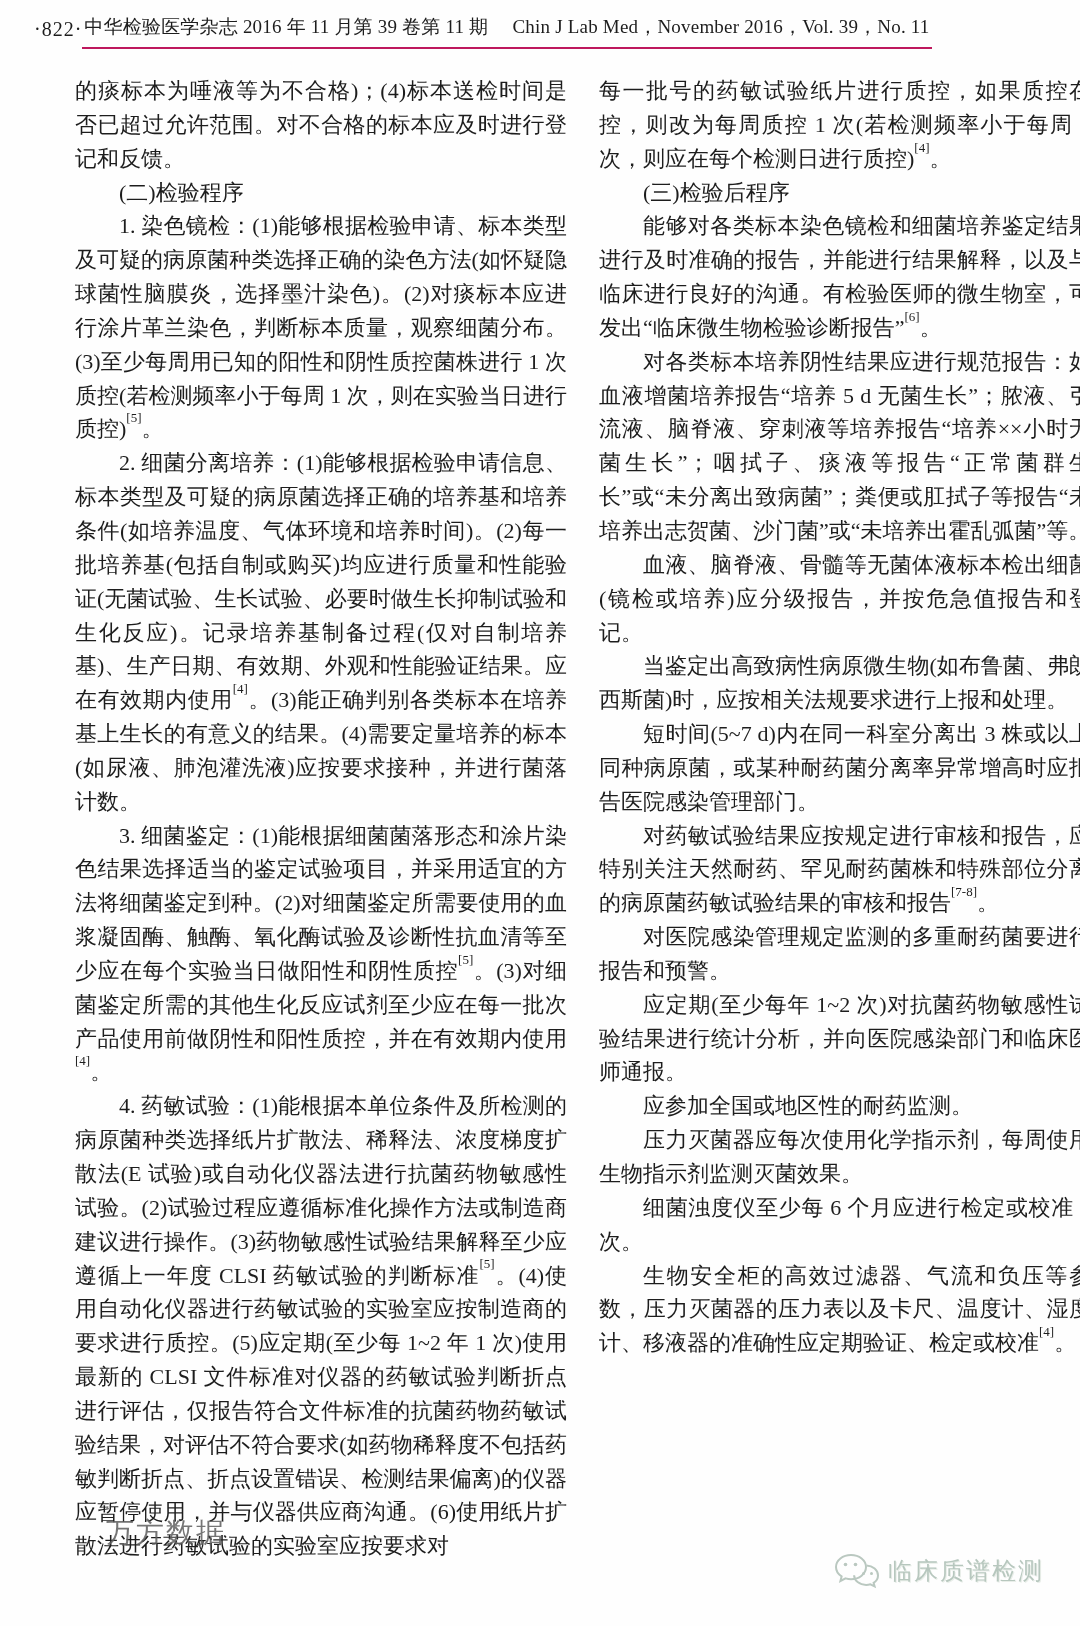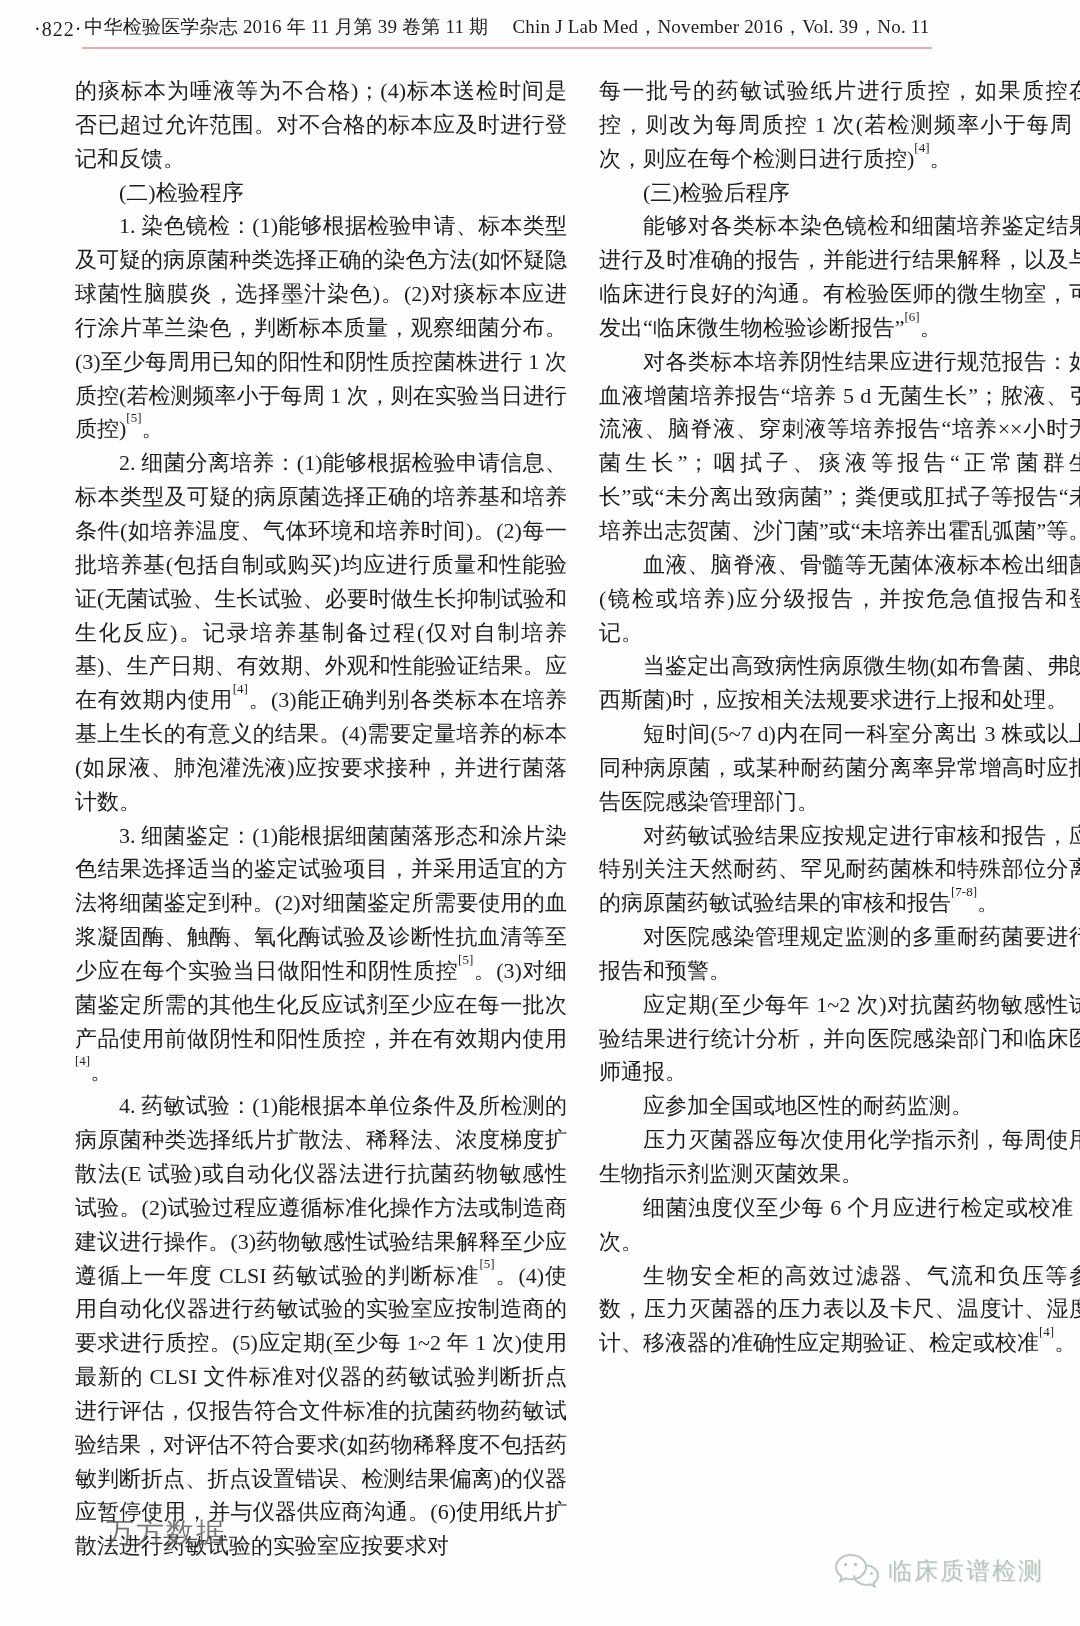--- a/index.html
+++ b/index.html
@@ -16,21 +16,21 @@
     position: absolute;
     top: 14px;
     left: 34px;
     right: 22px;
     display: flex;
     align-items: flex-end;
     font-size: 20px;
   }
   .page-number { padding-bottom: 8px; letter-spacing: 1px; }
   .journal-info {
-    border-bottom: 2px solid #fca5a5;
+    border-bottom: 2px solid #be185d;
     padding: 0 2px 7px 2px;
     white-space: nowrap;
     font-size: 19px;
     letter-spacing: 0.2px;
   }
   .columns {
     position: absolute;
     top: 74px;
     left: 31px;
     width: 1016px;

